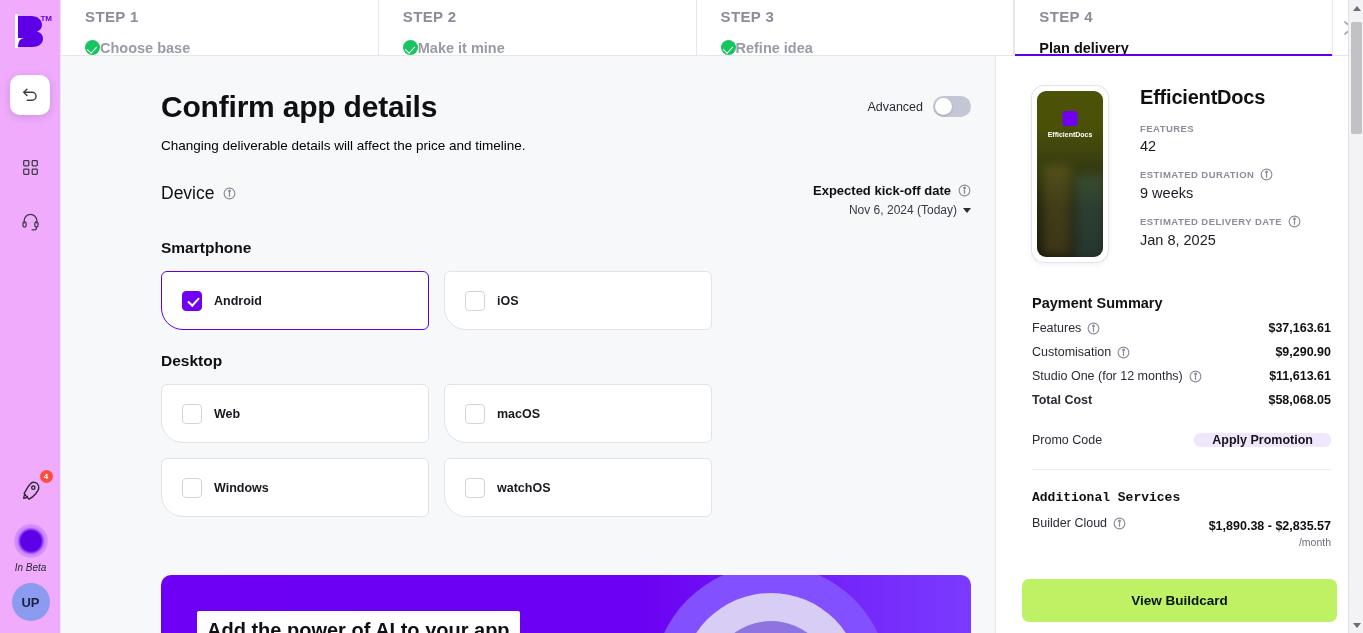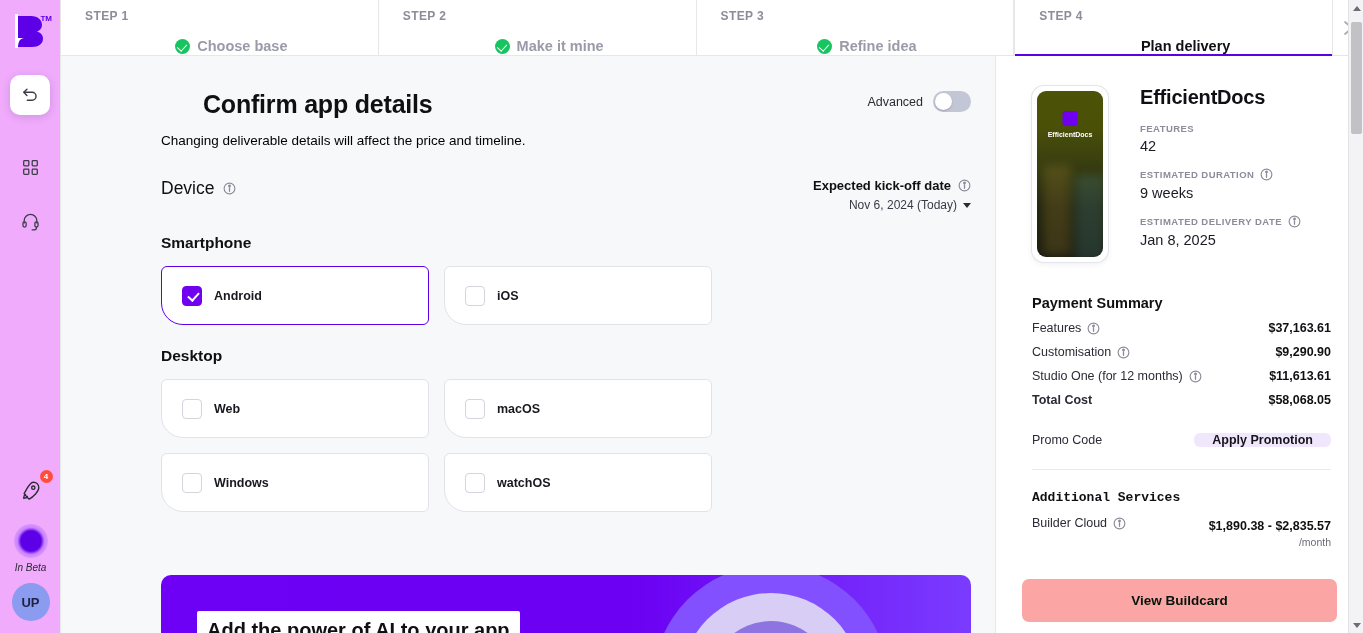--- a/index.html
+++ b/index.html
@@ -52,22 +52,22 @@
 
   
   .main-col { flex: 1 1 auto; display: flex; flex-direction: column; min-width: 0; height: 633px; }
 
   
   .steps { height: 56px; display: flex; background: #fff; border-bottom: 1px solid #e7e7ea; flex: 0 0 56px; }
   .step {
     flex: 1 1 0; border-right: 1px solid #e7e7ea; padding: 8px 0 0 24px;
     position: relative; display: flex; flex-direction: column; justify-content: center;
   }
-  .step-num { font-size: 12px; letter-spacing: .4px; color: #8c8c9a; font-weight: 600; }
-  .step-row { display: flex; align-items: center; gap: 7px; margin-top: 15px; justify-content: center; }
+  .step-num { font-size: 15px; letter-spacing: .4px; color: #8c8c9a; font-weight: 600; }
+  .step-row { display: flex; align-items: center; margin-top: 15px; }
   .step-title { font-size: 14.5px; font-weight: 700; color: #9a9aa8; }
   .step.active .step-title { color: #101014; }
   .step.active::after {
     content: ""; position: absolute; left: 0; right: 0; bottom: -1px; height: 2px; background: #5d00e8;
   }
   .step.active { border-left: 1px solid #e7e7ea; }
   .check-ic { width: 15px; height: 15px; border-radius: 50%; background: #16c55f; position: relative; flex: 0 0 15px; }
   .check-ic::after {
     content: ""; position: absolute; left: 4px; top: 3.5px; width: 5px; height: 8px;
     border: solid #fff; border-width: 0 1.8px 1.8px 0; transform: rotate(42deg);
@@ -78,21 +78,21 @@
   }
 
   
   .body-split { flex: 1 1 auto; display: flex; min-height: 0; }
 
   
   .content {
     flex: 1 1 auto; background: #f7f8fa; padding: 34px 0 0 0; position: relative; overflow: hidden;
   }
   .content-inner { padding: 0 24px 0 100px; }
-  h1.page-title { font-size: 25px; font-weight: 700; color: #101014; letter-spacing: -.2px; margin-left: 42px; }
+  h1.page-title { font-size: 30px; font-weight: 700; color: #101014; letter-spacing: -.2px; }
   .subtitle { font-size: 13.5px; color: #000000; margin-top: 14px; }
 
   .row-flex { display: flex; align-items: flex-start; justify-content: space-between; }
   .adv-wrap { display: flex; align-items: center; gap: 10px; margin-top: -28px; }
   .adv-label { font-size: 12.5px; color: #2b2b35; }
   .toggle { width: 38px; height: 21px; border-radius: 11px; background: #c3c6d4; position: relative; }
   .toggle .knob { position: absolute; left: 2px; top: 2px; width: 17px; height: 17px; border-radius: 50%; background: #fff; box-shadow: 0 1px 2px rgba(0,0,0,.2); }
 
   .sec-head { display: flex; align-items: flex-start; justify-content: space-between; margin-top: 30px; }
   h2.sec-title { font-size: 17.5px; font-weight: 400; color: #101014; display: flex; align-items: center; gap: 8px; }
@@ -177,21 +177,21 @@
   .svc-row { display: flex; align-items: flex-start; justify-content: space-between; margin-top: 11px; }
   .svc-amt { text-align: right; }
   .svc-amt .amt { font-size: 12.5px; font-weight: 700; color: #101014; }
   .svc-amt .per { font-size: 10.5px; color: #6c6c7a; margin-top: 2px; }
 
   .cta-wrap {
     position: absolute; left: 0; right: 0; bottom: 0; height: 66px; background: #fff;
     display: flex; align-items: center; padding: 0 26px;
   }
   .cta {
-    width: 100%; height: 43px; background: #fca5a5; color: #06150b; border: none;
+    width: 100%; height: 43px; background: #bef264; color: #06150b; border: none;
     border-radius: 7px; font-size: 13.5px; font-weight: 700;
   }
 
   
   .scrollbar { position: absolute; right: 0; top: 0; width: 15px; height: 633px; background: #f3f3f5; border-left: 1px solid #e2e2e6; }
   .sb-arrow { position: absolute; left: 0; width: 15px; height: 16px; display: flex; align-items: center; justify-content: center; }
   .sb-arrow.up { top: 0; }
   .sb-arrow.down { bottom: 0; }
   .sb-tri-up { width: 0; height: 0; border-left: 4px solid transparent; border-right: 4px solid transparent; border-bottom: 5px solid #6c6c74; }
   .sb-tri-down { width: 0; height: 0; border-left: 4px solid transparent; border-right: 4px solid transparent; border-top: 5px solid #6c6c74; }

